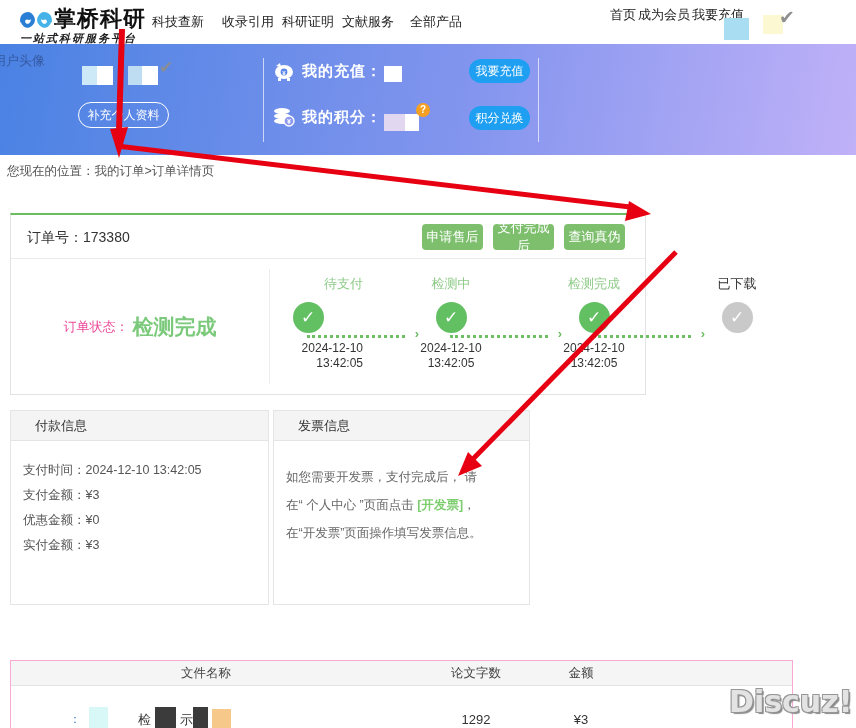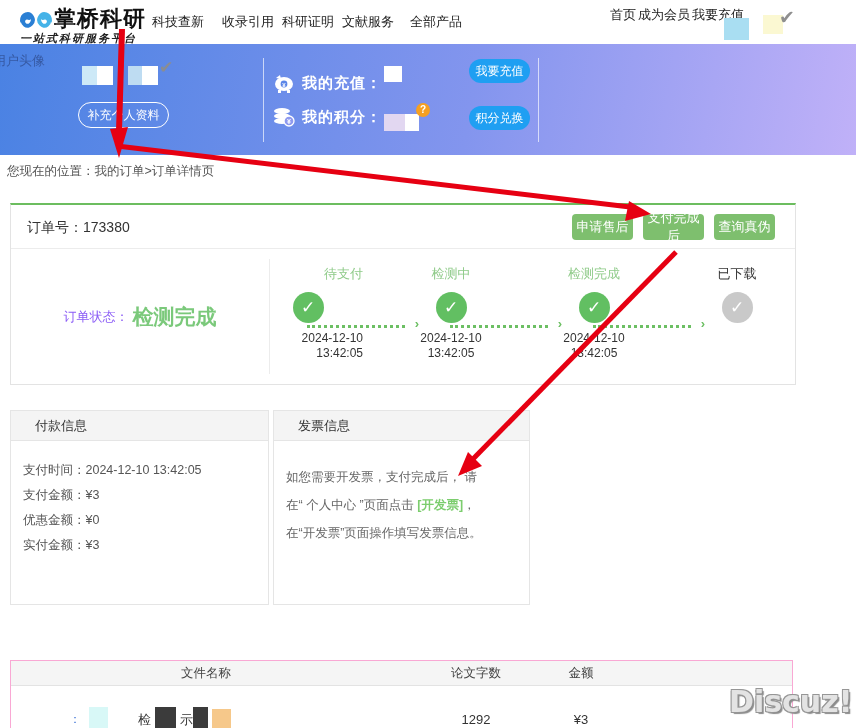--- a/index.html
+++ b/index.html
@@ -38,47 +38,47 @@
   .nm1b { left:97px;  width:16px; background:#ffffff; }
   .nm2a { left:128px; width:14px; background:#bedcf2; }
   .nm2b { left:142px; width:16px; background:#ffffff; }
   .banner-v { position:absolute; left:159px; top:13px; font-size:17px; font-weight:bold; color:#8a8d92; }
   .profile-btn { position:absolute; left:78px; top:58px; width:91px; height:26px; border:1px solid #fff;
                  border-radius:13px; color:#fff; font-size:12px; display:flex; align-items:center;
                  justify-content:center; background:transparent; cursor:pointer; }
   .bdiv { position:absolute; top:14px; width:1px; height:84px; background:rgba(255,255,255,.65); }
   .bdiv1 { left:263px; } .bdiv2 { left:538px; }
   .wallet-row { position:absolute; left:272px; height:26px; display:flex; align-items:center; }
-  .row-recharge { top:26px; } .row-points { top:60px; }
+  .row-recharge { top:14px; } .row-points { top:60px; }
   .wallet-icon { width:24px; height:22px; margin-right:6px; }
   .wallet-label { font-size:15px; font-weight:bold; color:#fff; letter-spacing:1px; }
   .wr1 { position:absolute; left:384px; top:22px; width:18px; height:16px; background:#fff; }
   .wr2a { position:absolute; left:384px; top:70px; width:21px; height:17px; background:#e2d7f1; }
   .wr2b { position:absolute; left:405px; top:70px; width:14px; height:17px; background:#fff; }
   .q-badge { position:absolute; left:416px; top:59px; width:14px; height:14px; border-radius:50%;
              background:#f6a021; color:#fff; font-size:10px; font-weight:bold; text-align:center; line-height:14px; }
   .blue-btn { position:absolute; left:469px; width:61px; height:24px; border-radius:12px; background:#1f9ff2;
               color:#fff; font-size:12px; border:none; display:flex; align-items:center; justify-content:center; cursor:pointer; }
   .btn-recharge { top:15px; } .btn-points { top:62px; }
 
   
   .breadcrumb { position:absolute; left:7px; top:163px; font-size:12.5px; color:#555; }
 
   
-  .order-panel { position:absolute; left:10px; top:203px; width:786px; height:182px; background:#fff;
+  .order-panel { position:absolute; left:10px; top:213px; width:636px; height:182px; background:#fff;
                  border:1px solid #e3e3e3; border-top:2px solid #6cbd5f;text-decoration:underline; }
   .order-head { position:relative; height:44px; border-bottom:1px solid #ececec; }
   .order-no { position:absolute; left:16px; top:14px; font-size:14px; color:#333; }
   .order-btns { position:absolute; right:20px; top:9px; display:flex; gap:10px; }
   .gbtn { width:61px; height:26px; background:#7ebf6e; color:#fff; font-size:13px; border:none; border-radius:4px;
           display:flex; align-items:center; justify-content:center; cursor:pointer; }
   .status-area { position:relative; height:135px; }
   .status-left { position:absolute; left:0; top:0; width:258px; height:100%; display:flex;
                  align-items:center; justify-content:center; }
-  .status-label { font-size:13px; color:#8b5cf6; }
+  .status-label { font-size:13px; color:#ec4899; }
   .status-value { font-size:21px; font-weight:bold; color:#7bc97b; margin-left:4px; }
   .status-div { position:absolute; left:258px; top:10px; height:115px; width:1px; background:#ececec; }
   .step { position:absolute; top:0; width:110px; text-align:center; }
   .step-1 { left:242px;text-align:right; } .step-2 { left:385px; } .step-3 { left:528px; } .step-4 { left:671px; }
   .step-label { font-size:13px; margin-top:16px; height:18px; }
   .step-label.green { color:#8fcb89; } .step-label.dark { color:#333; }
   .step-circle { width:31px; height:31px; border-radius:50%; margin:9px auto 0; color:#fff; font-size:17px;
                  font-weight:bold; display:flex; align-items:center; justify-content:center; }
   .step-circle.done { background:#62bf62; } .step-circle.pending { background:#c9c9c9; }
   .step-date { font-size:12px; color:#333; line-height:15px; margin-top:8px; }

